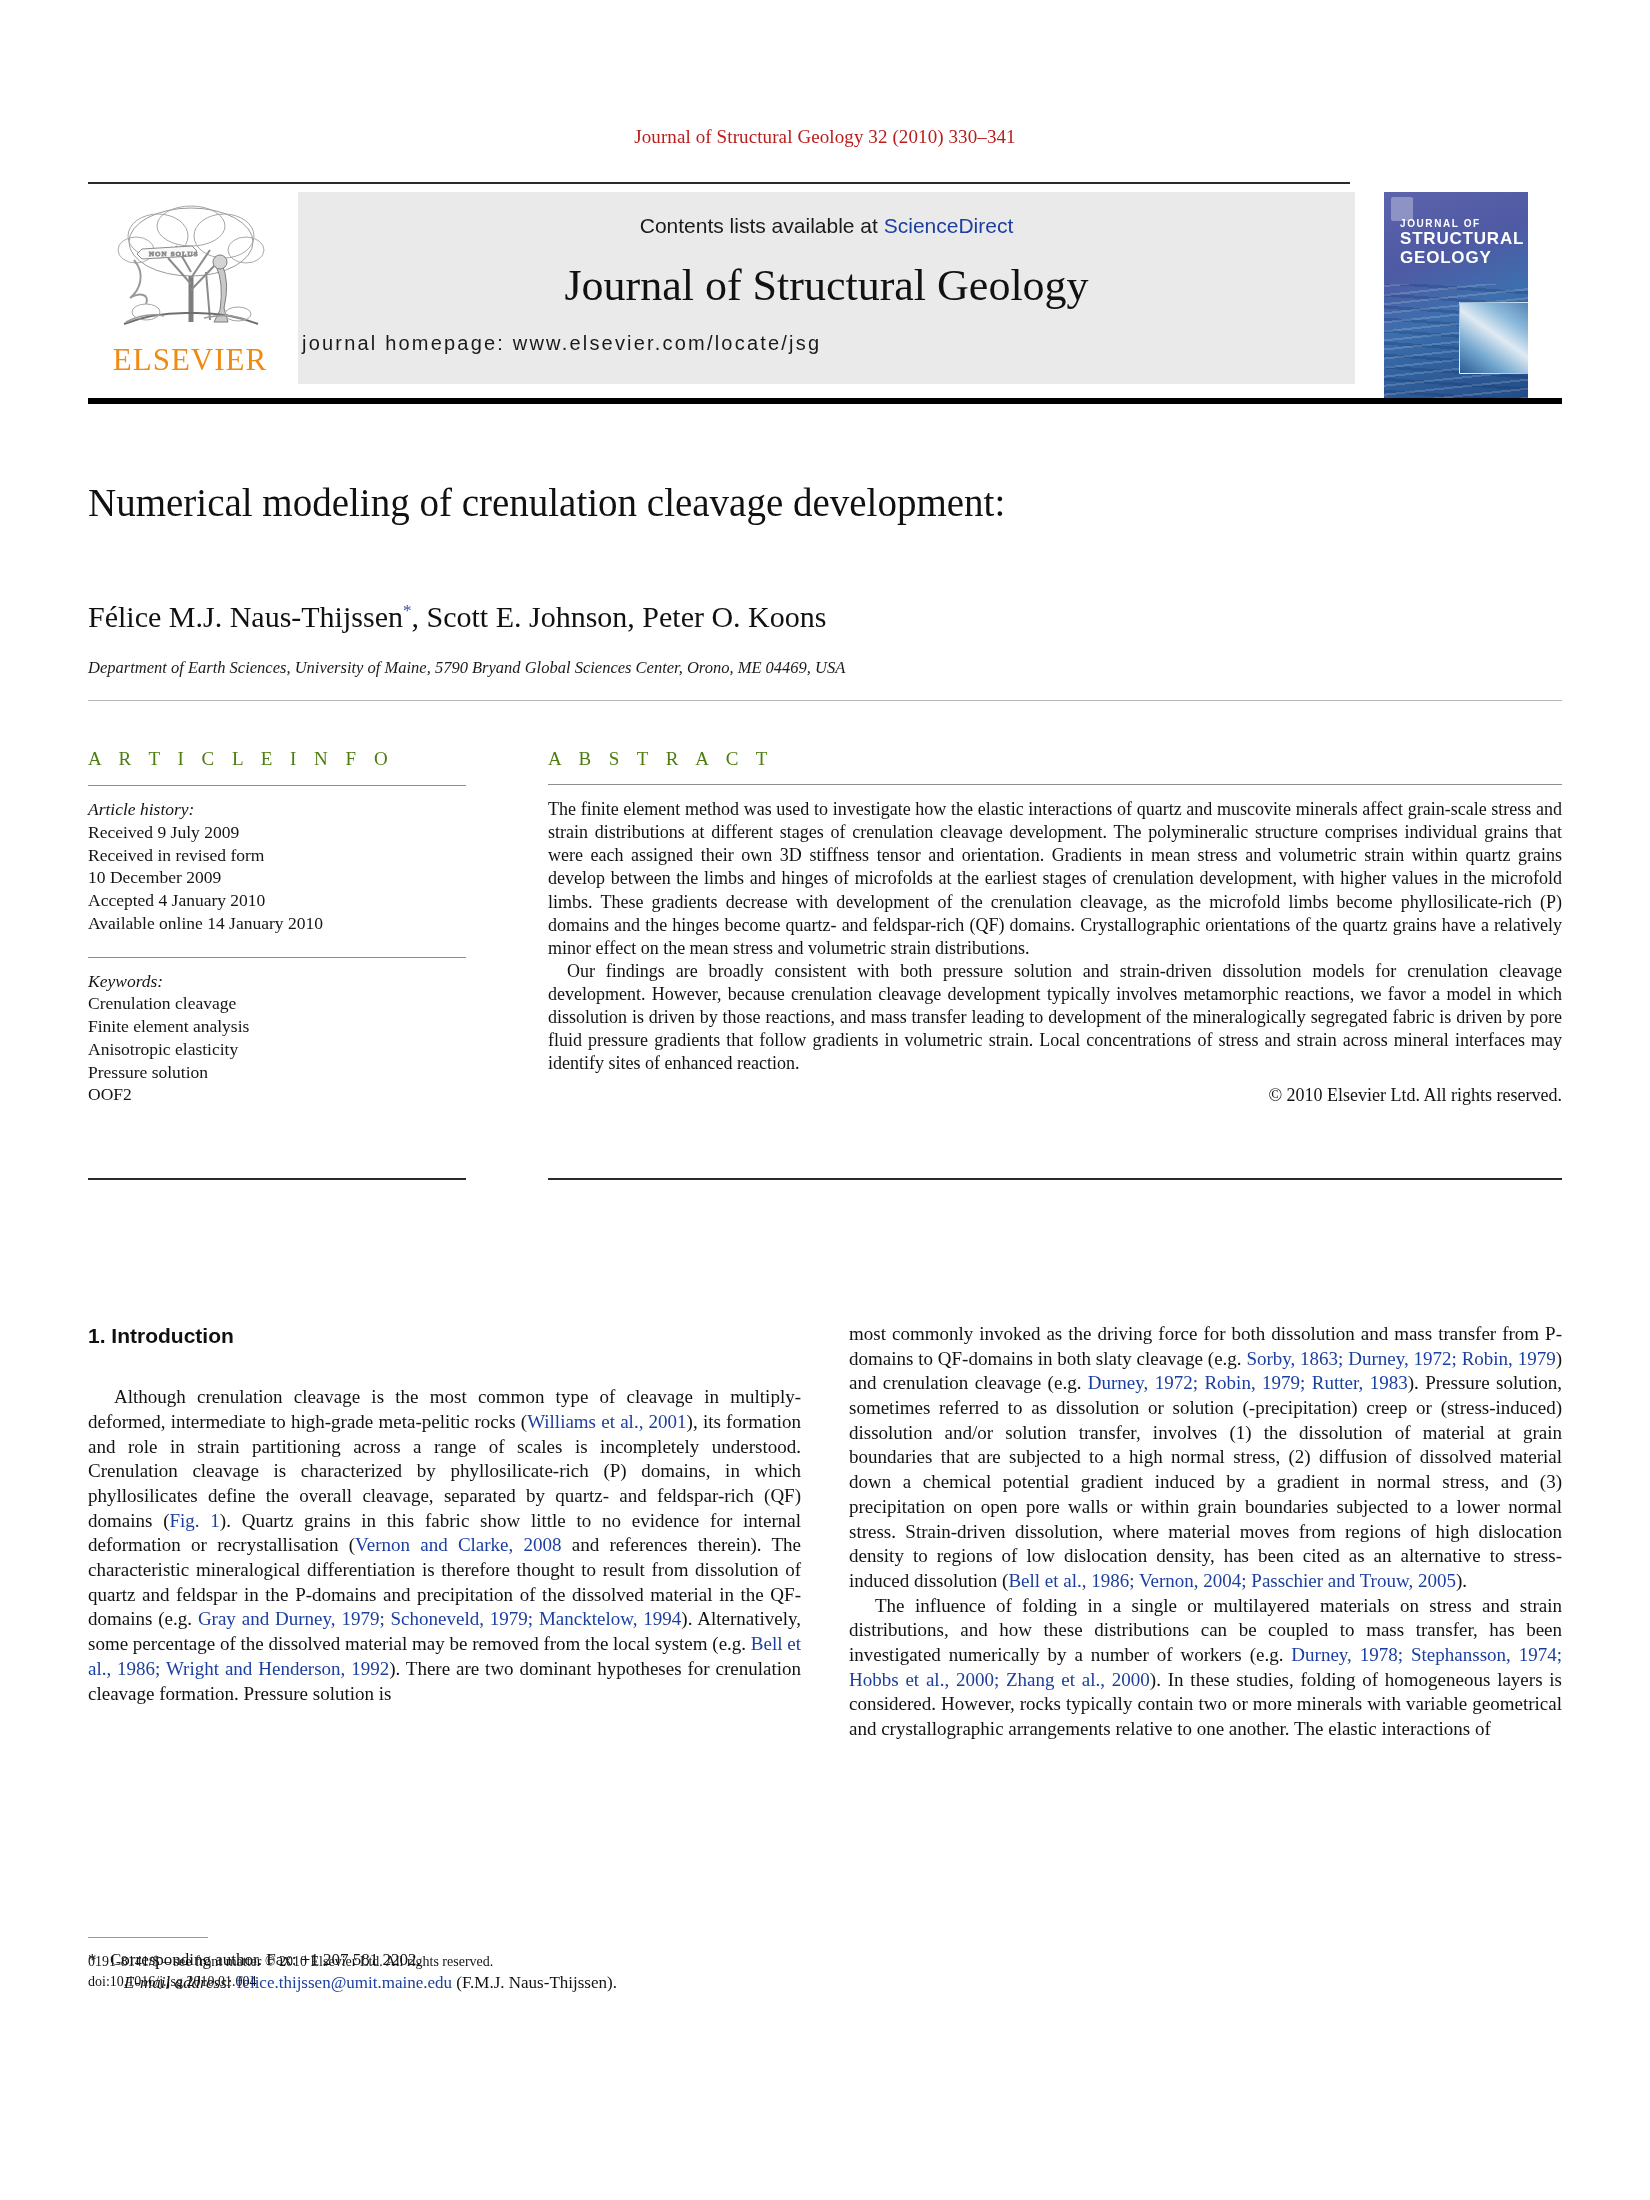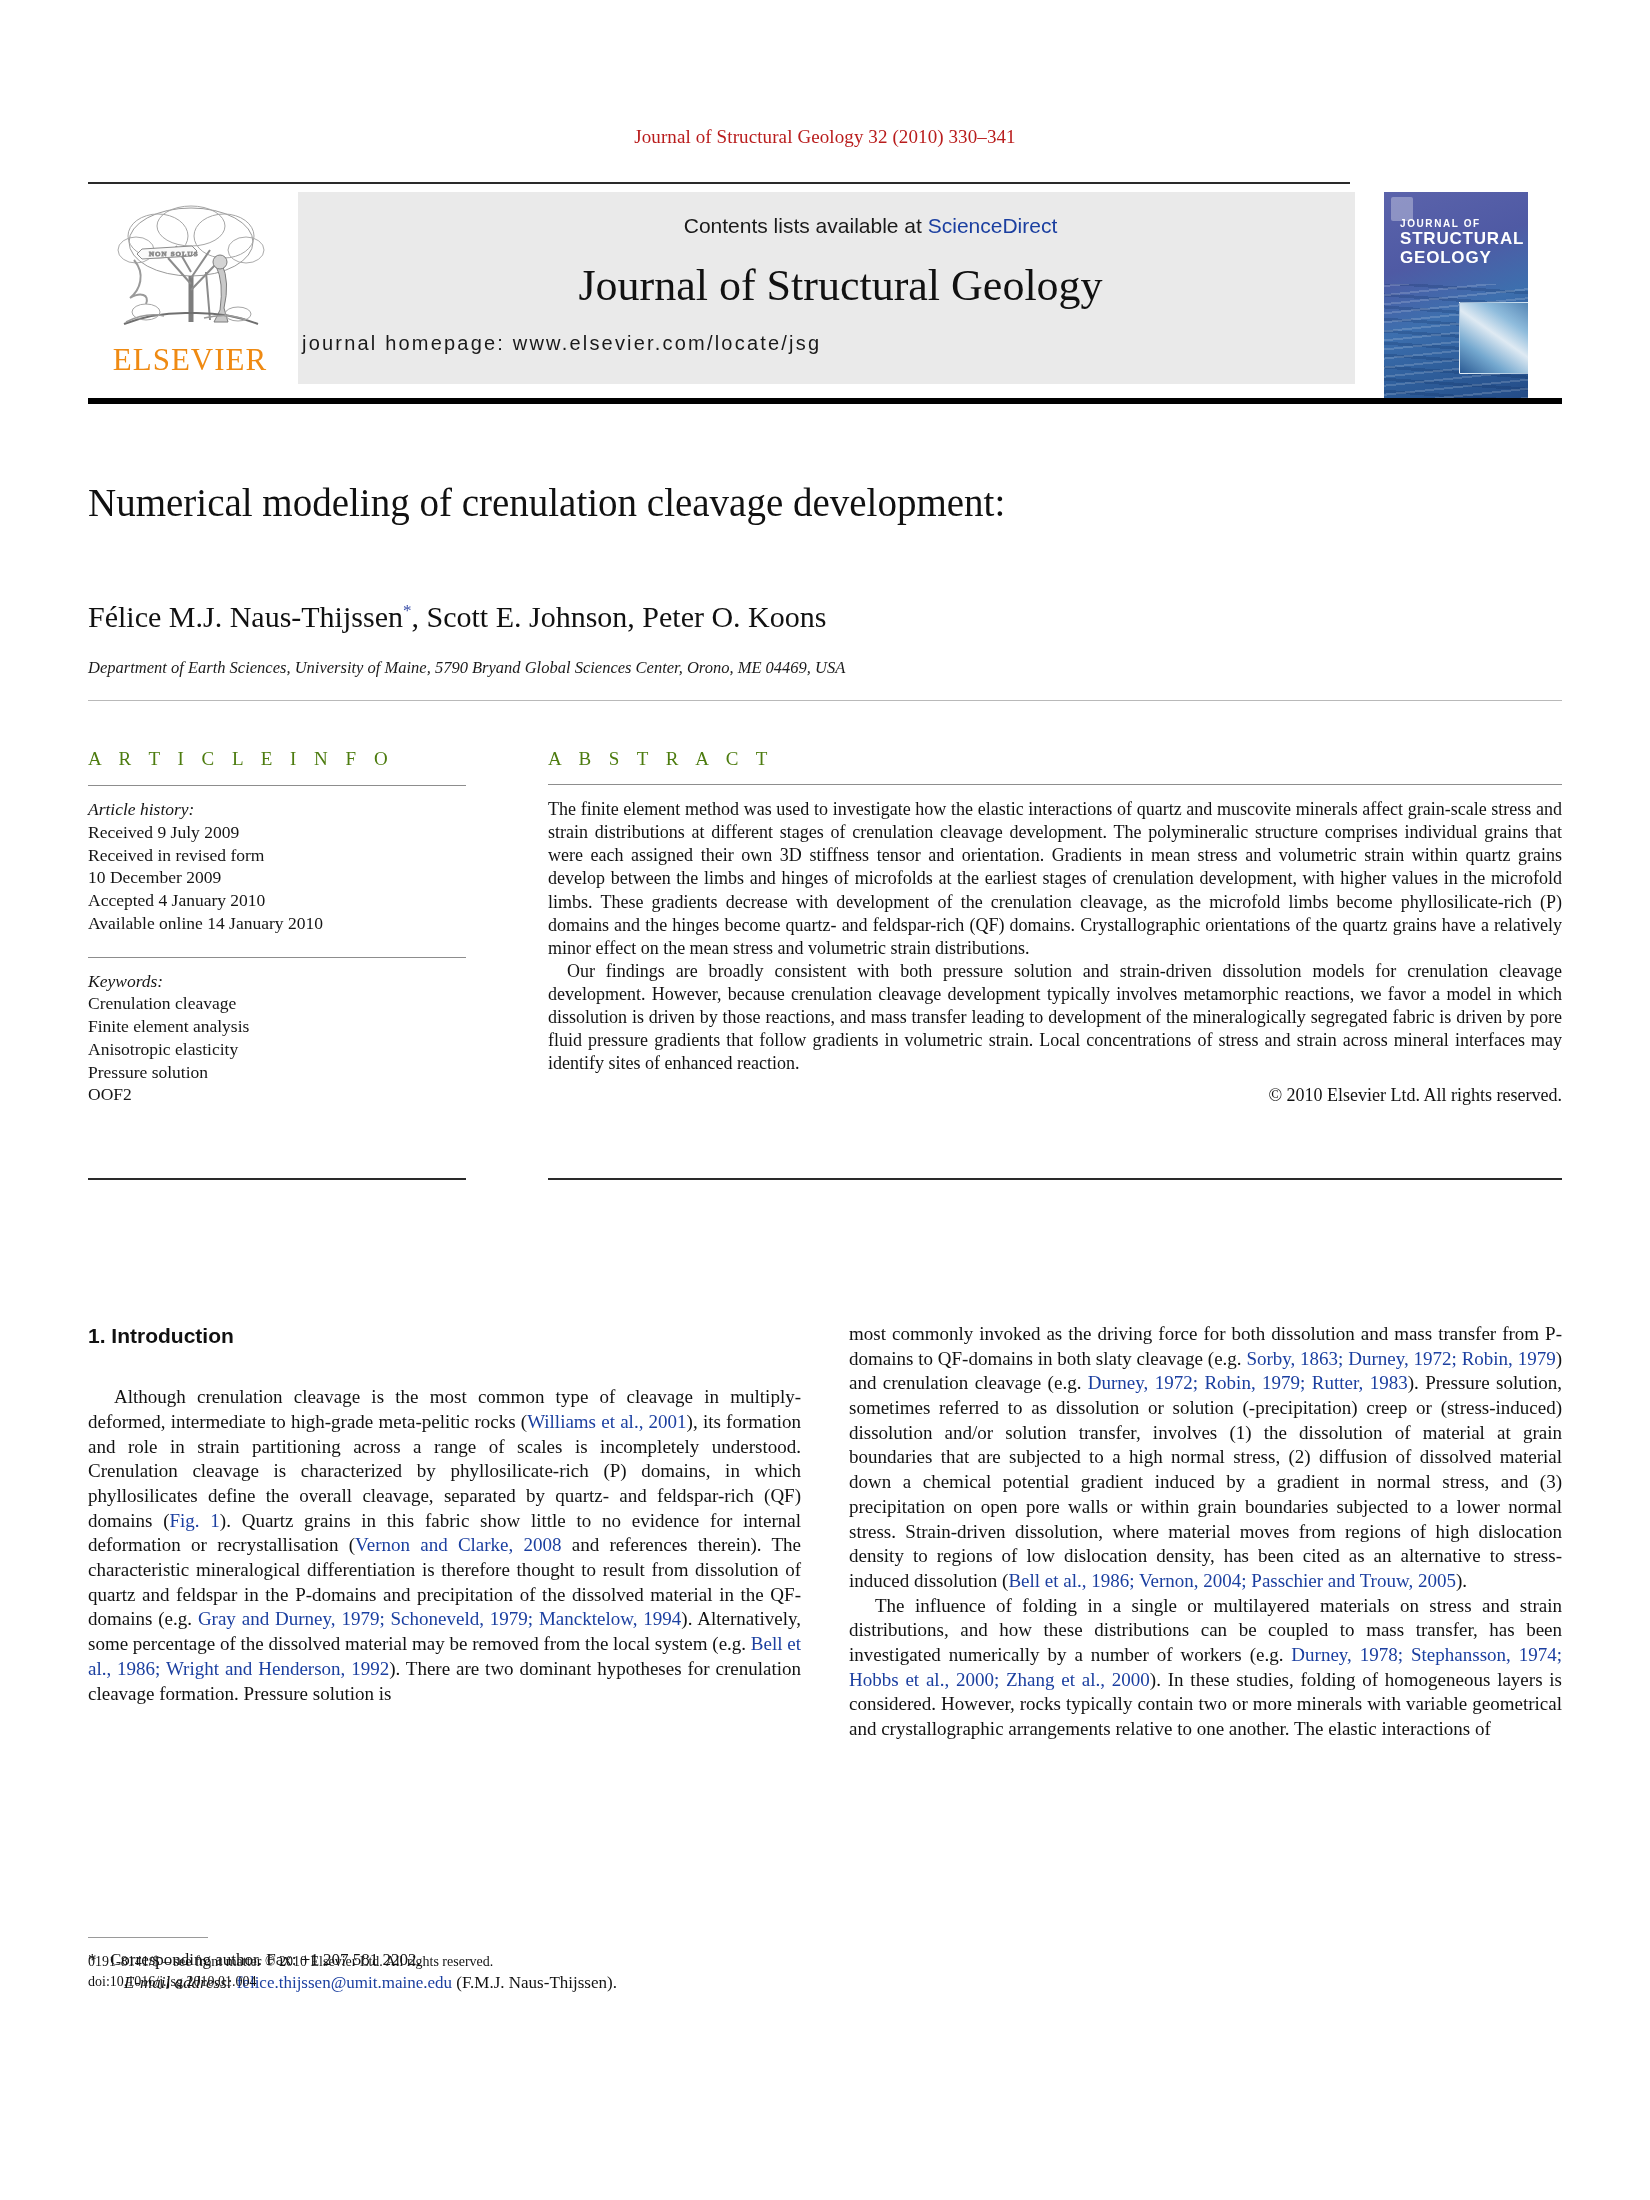--- a/index.html
+++ b/index.html
@@ -83,35 +83,33 @@
   }
   .contents-line {
     position: absolute;
     left: 0;
     top: 22px;
     width: 100%;
     text-align: center;
     font-family: "Liberation Sans", sans-serif;
     font-size: 21px;
     color: #1a1a1a;
-    padding-left: 44px;
   }
   .contents-line .sd {
     color: #1b3fa0;
   }
   .journal-name {
     position: absolute;
     left: 0;
     top: 68px;
     width: 100%;
     text-align: center;
     font-family: "Liberation Serif", serif;
     font-size: 44px;
     color: #111111;
-    padding-left: 14px;
   }
   .homepage-line {
     position: absolute;
     left: 4px;
     top: 140px;
     width: 100%;
     text-align: left;
     font-family: "Liberation Sans", sans-serif;
     font-size: 20px;
     letter-spacing: 2.2px;

